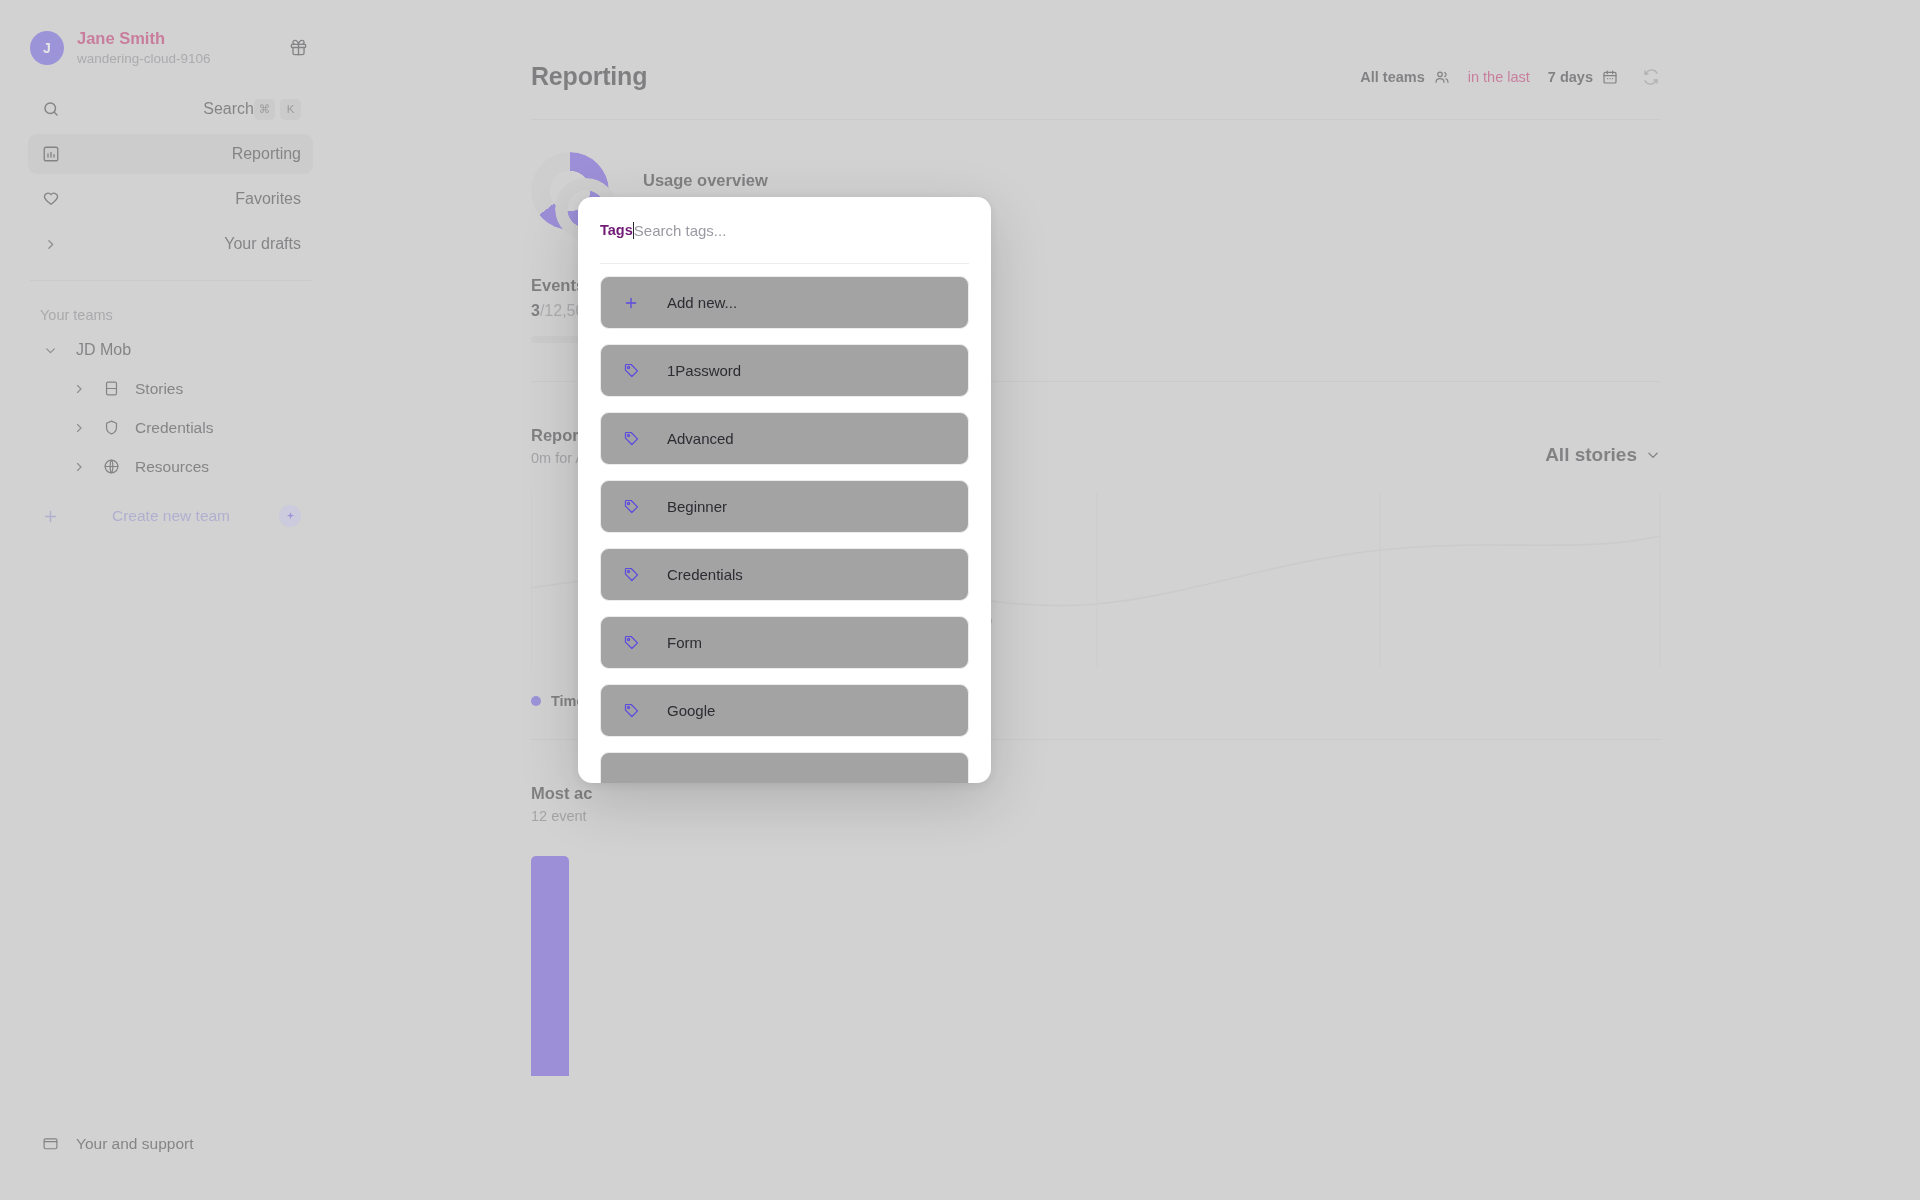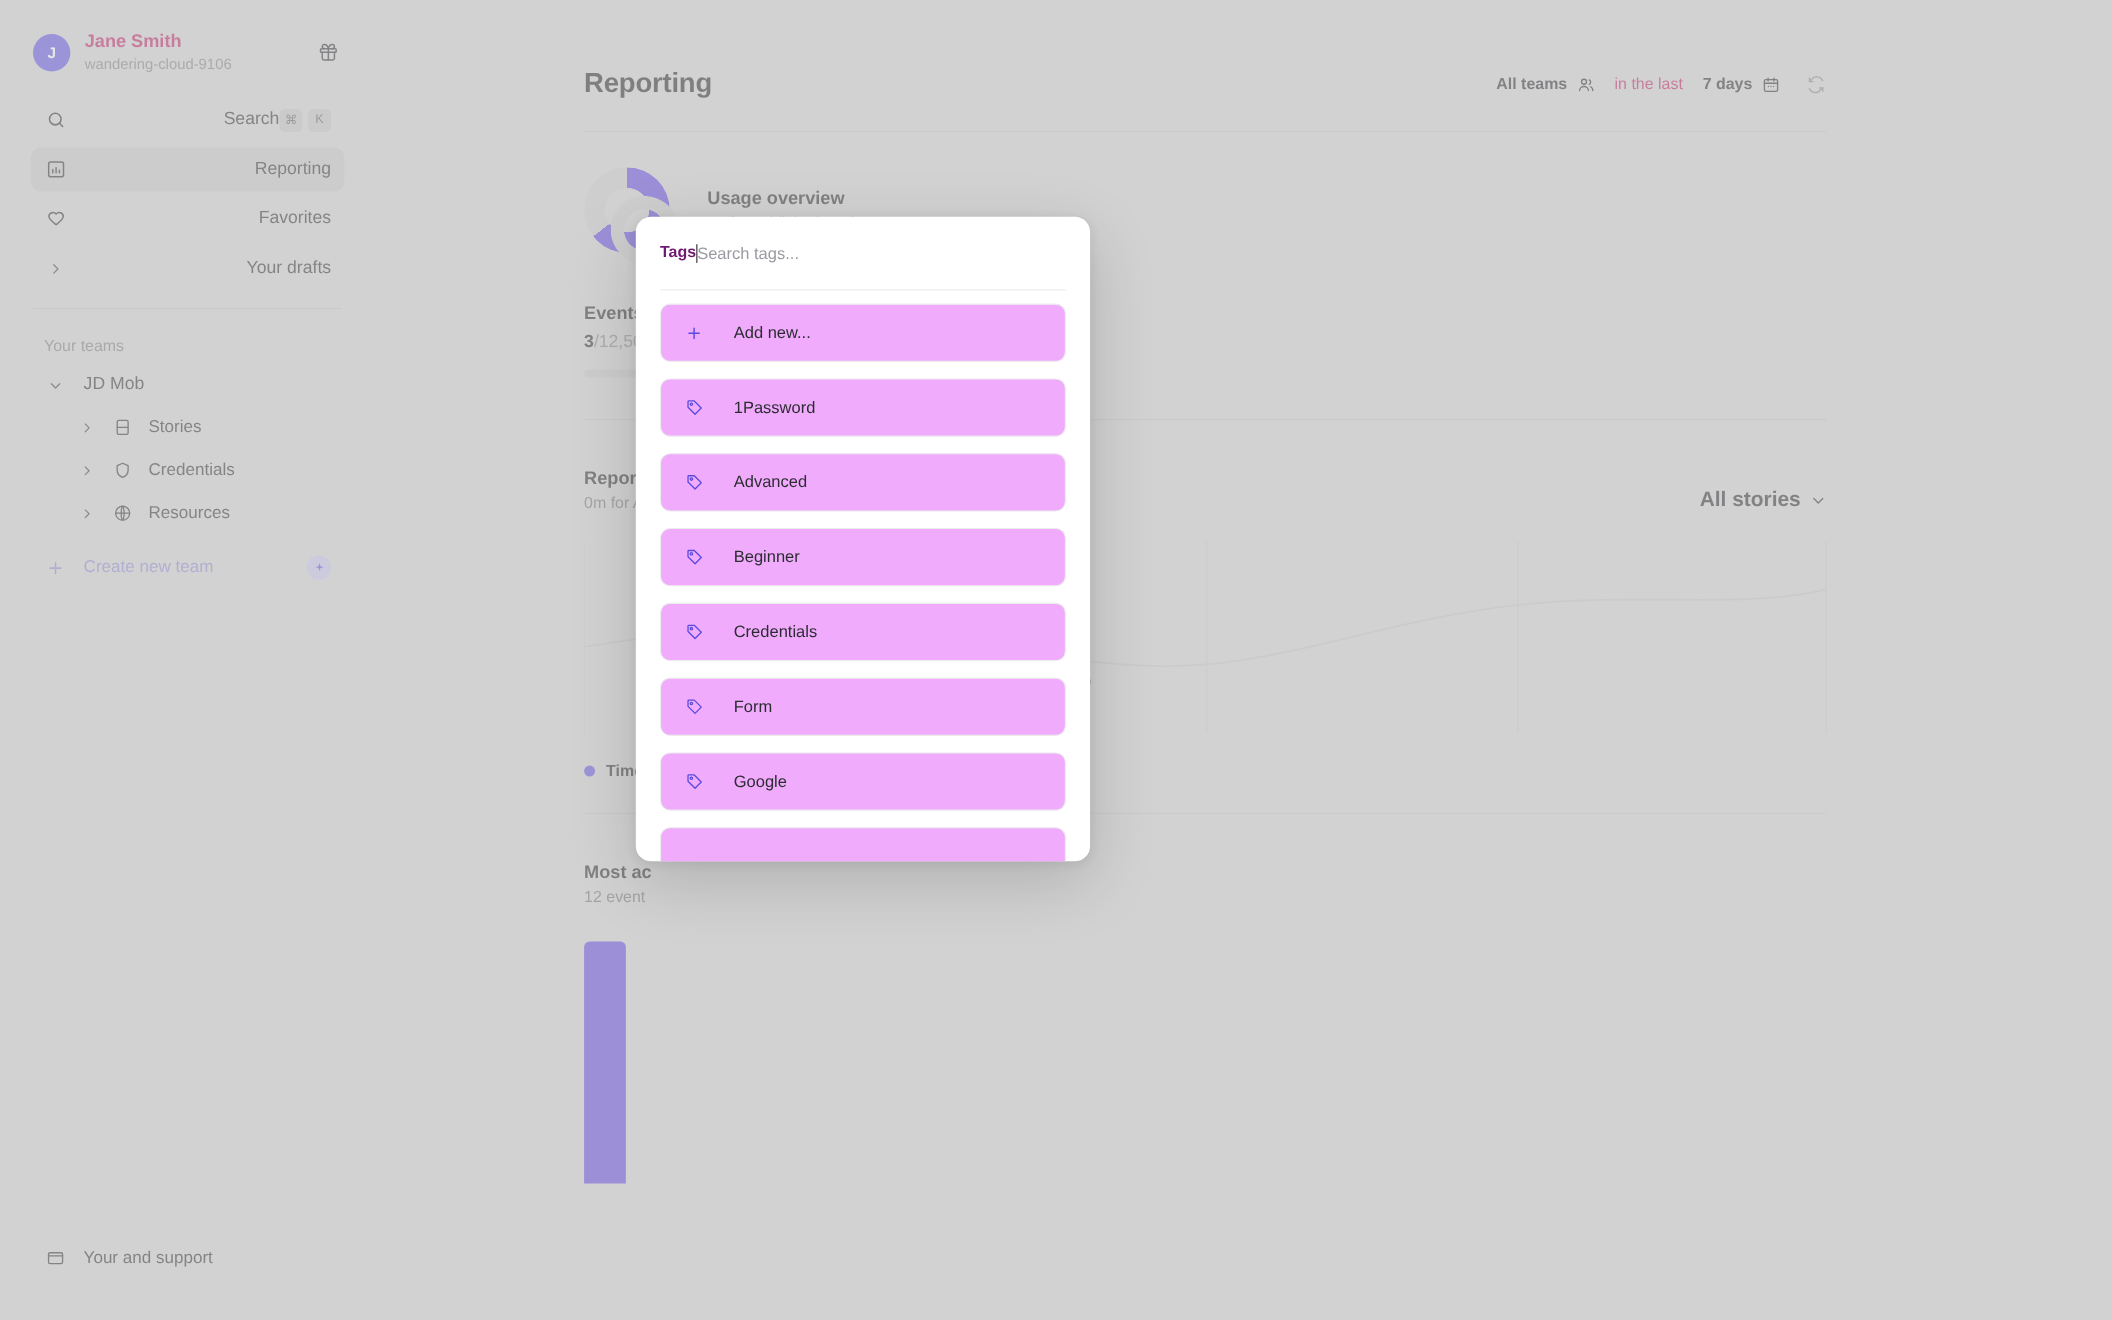--- a/index.html
+++ b/index.html
@@ -54,21 +54,21 @@
 
   .team-row { display: flex; align-items: center; height: 38px; padding: 0 12px; border-radius: 9px; font-size: 16px; color: #27272c; }
   .team-row .nav-label { margin-left: 15px; }
   .sub-row { display: flex; align-items: center; height: 39px; padding: 0 12px 0 40px; border-radius: 9px; font-size: 15.5px; color: #27272c; }
   .sub-row .nav-ico { margin-left: 12px; }
   .sub-row .nav-label { margin-left: 13px; }
 
   .create-row {
     display: flex; align-items: center; height: 40px;
     padding: 0 12px; border-radius: 9px;
-    color: #8b86cf; font-size: 15.5px; margin-top: 10px;
+    color: #8b86cf; font-size: 15.5px; margin-top: 10px; gap: 36px;
   }
   .create-row .nav-label { margin-left: 15px; flex: 1 1 auto; }
   .spark {
     width: 22px; height: 22px; border-radius: 50%;
     background: #c5c2ea;
     display: flex; align-items: center; justify-content: center; flex: 0 0 auto;
   }
   .help-row {
     position: absolute; left: 28px; bottom: 36px; width: 285px;
     display: flex; align-items: center; height: 40px; padding: 0 12px;
@@ -139,21 +139,21 @@
   }
   .modal-search { display: flex; align-items: center; height: 66px; padding: 0 22px; }
   .tags-label { font-size: 14.5px; font-weight: 700; color: #701a75; }
   .caret { width: 1px; height: 17px; background: #2a2a2e; margin: 0 0 0 0; }
   .search-ph { font-size: 15px; color: #9a9aa2; }
   .modal-hr { height: 1px; background: #ececee; margin: 0 22px; }
   .modal-list { padding: 12px 22px 0 22px; height: 520px; overflow: hidden; }
   .tag-item {
     display: flex; align-items: center;
     height: 53px; border: 1px solid #ececed; border-radius: 9px;
-    background: #f0abfc; padding: 0 20px; margin-bottom: 15px;
+    background: #a3a3a3; padding: 0 20px; margin-bottom: 15px;
   }
   .tag-ico { width: 20px; height: 20px; display: flex; align-items: center; justify-content: center; flex: 0 0 auto; }
   .tag-label { margin-left: 26px; font-size: 15px; color: #2c2c32; }
   .tag-item.addnew .tag-label { color: #2c2c32; }
 </style>
 </head>
 <body>
 
 <div id="sidebar">
 

